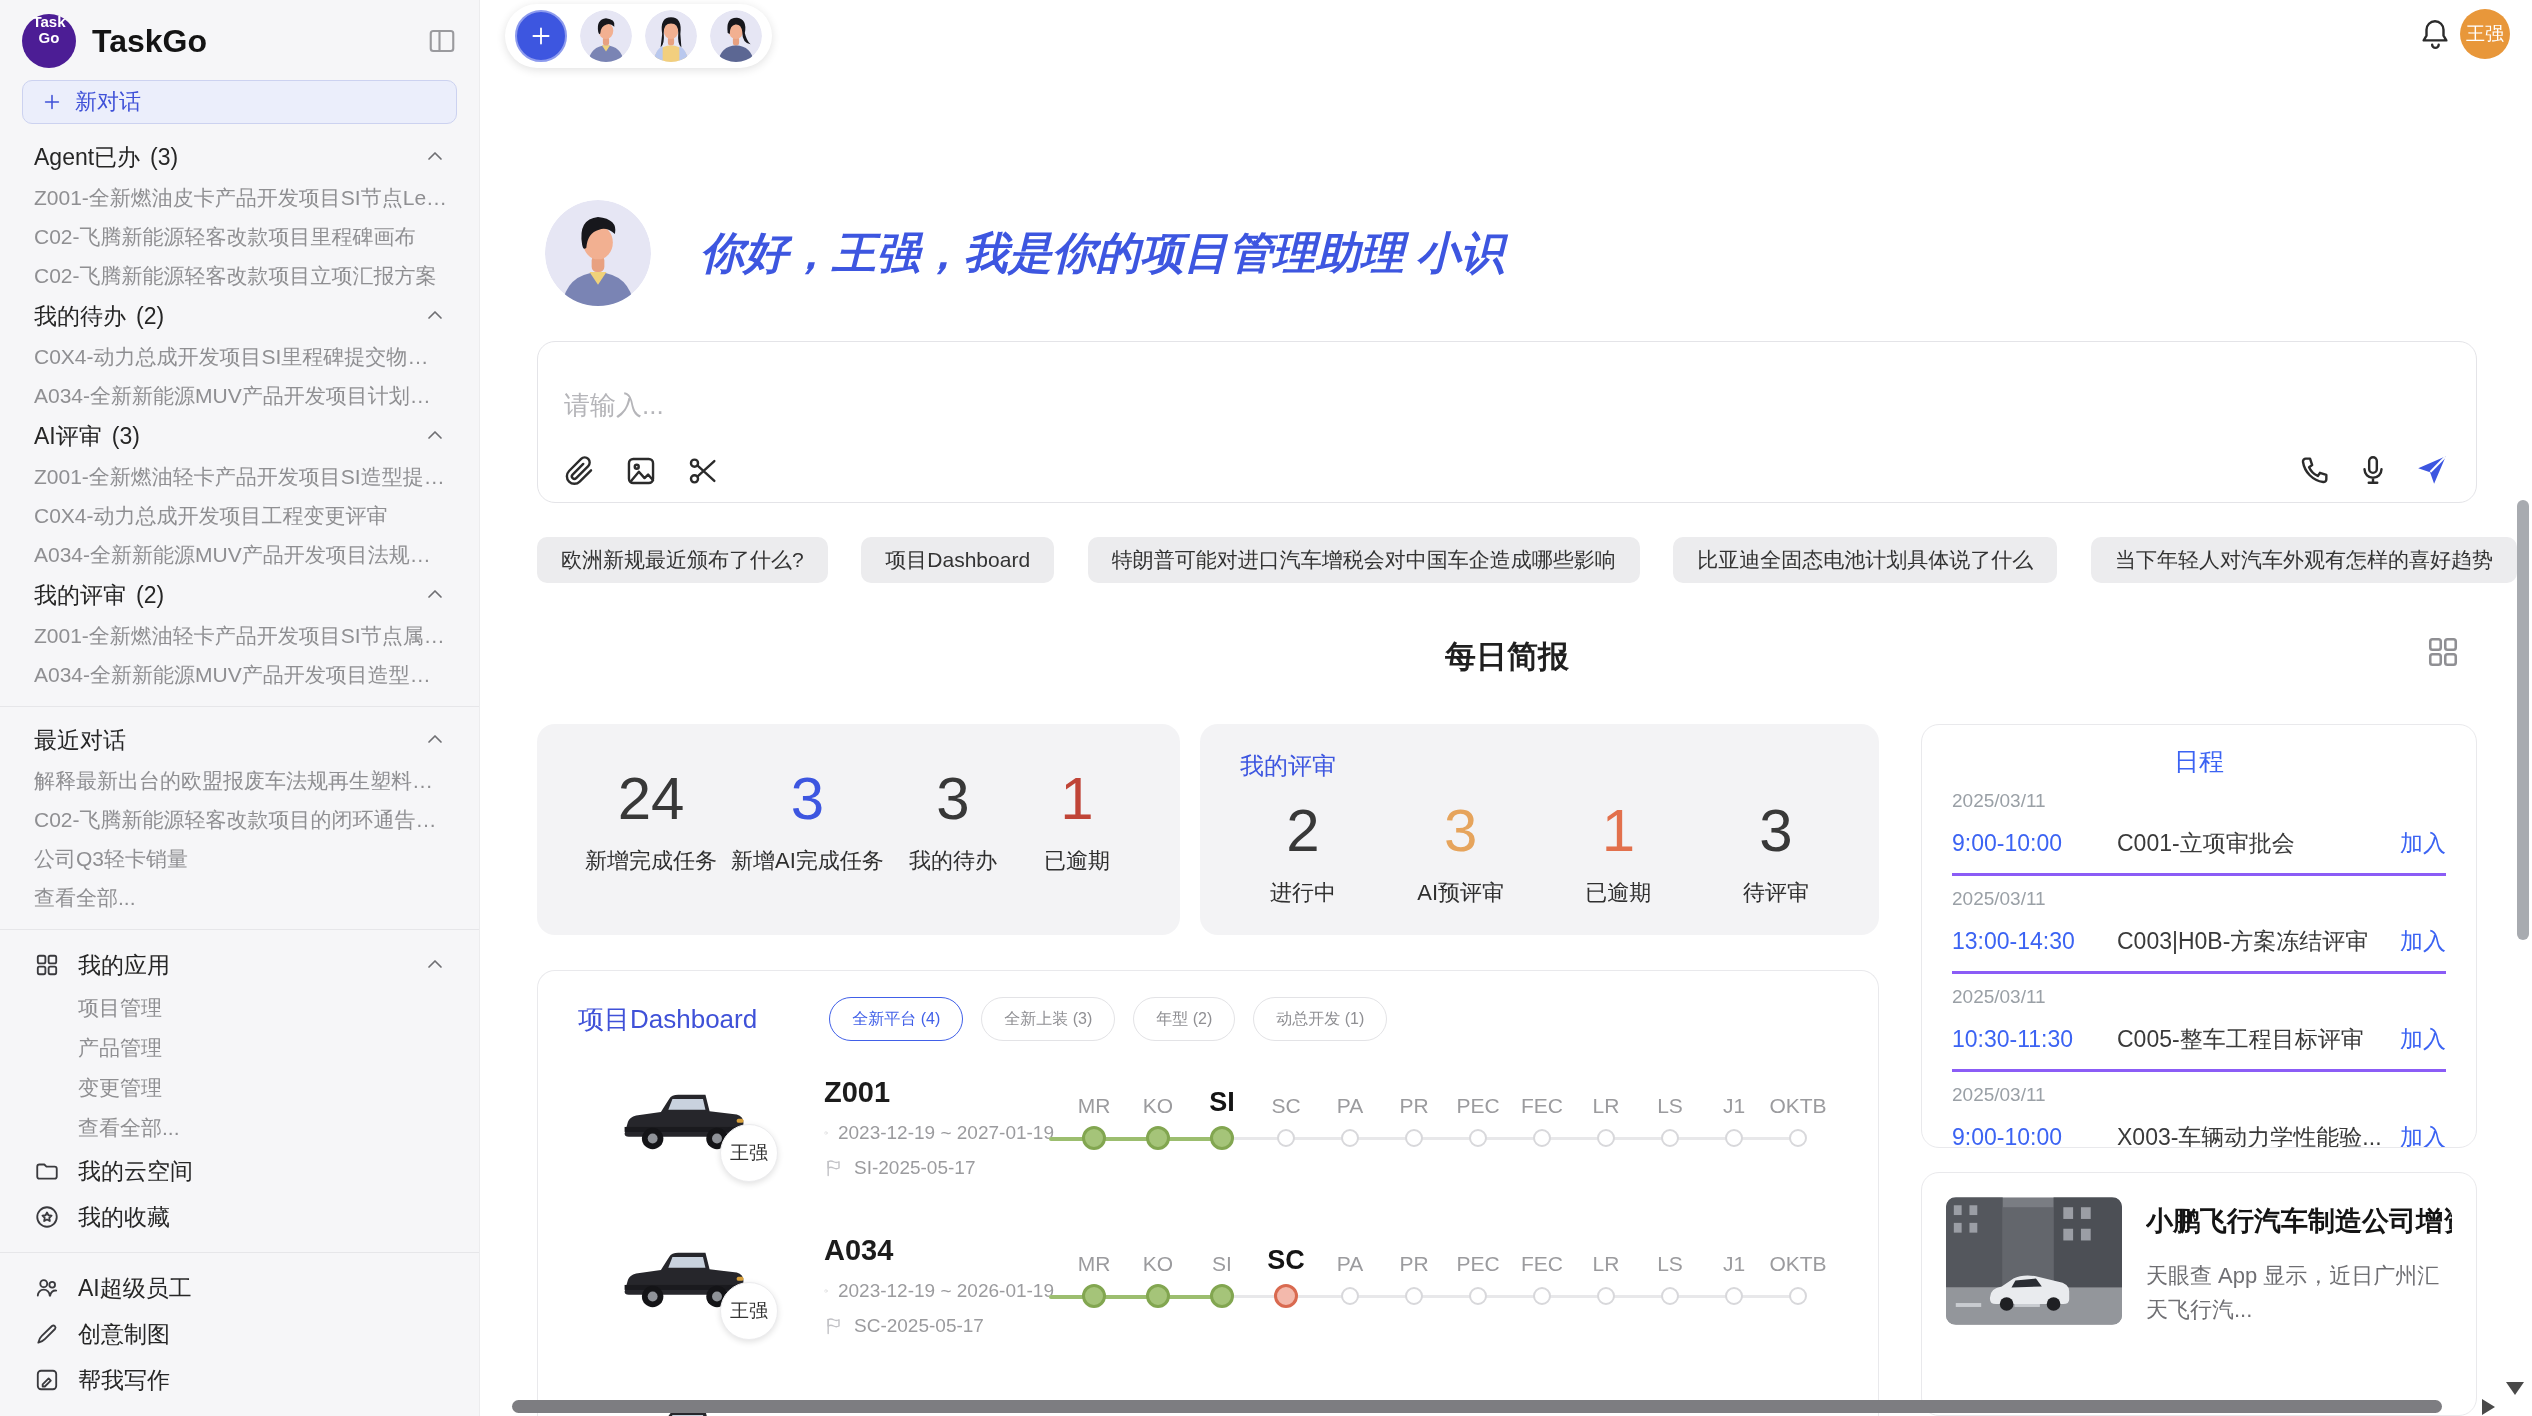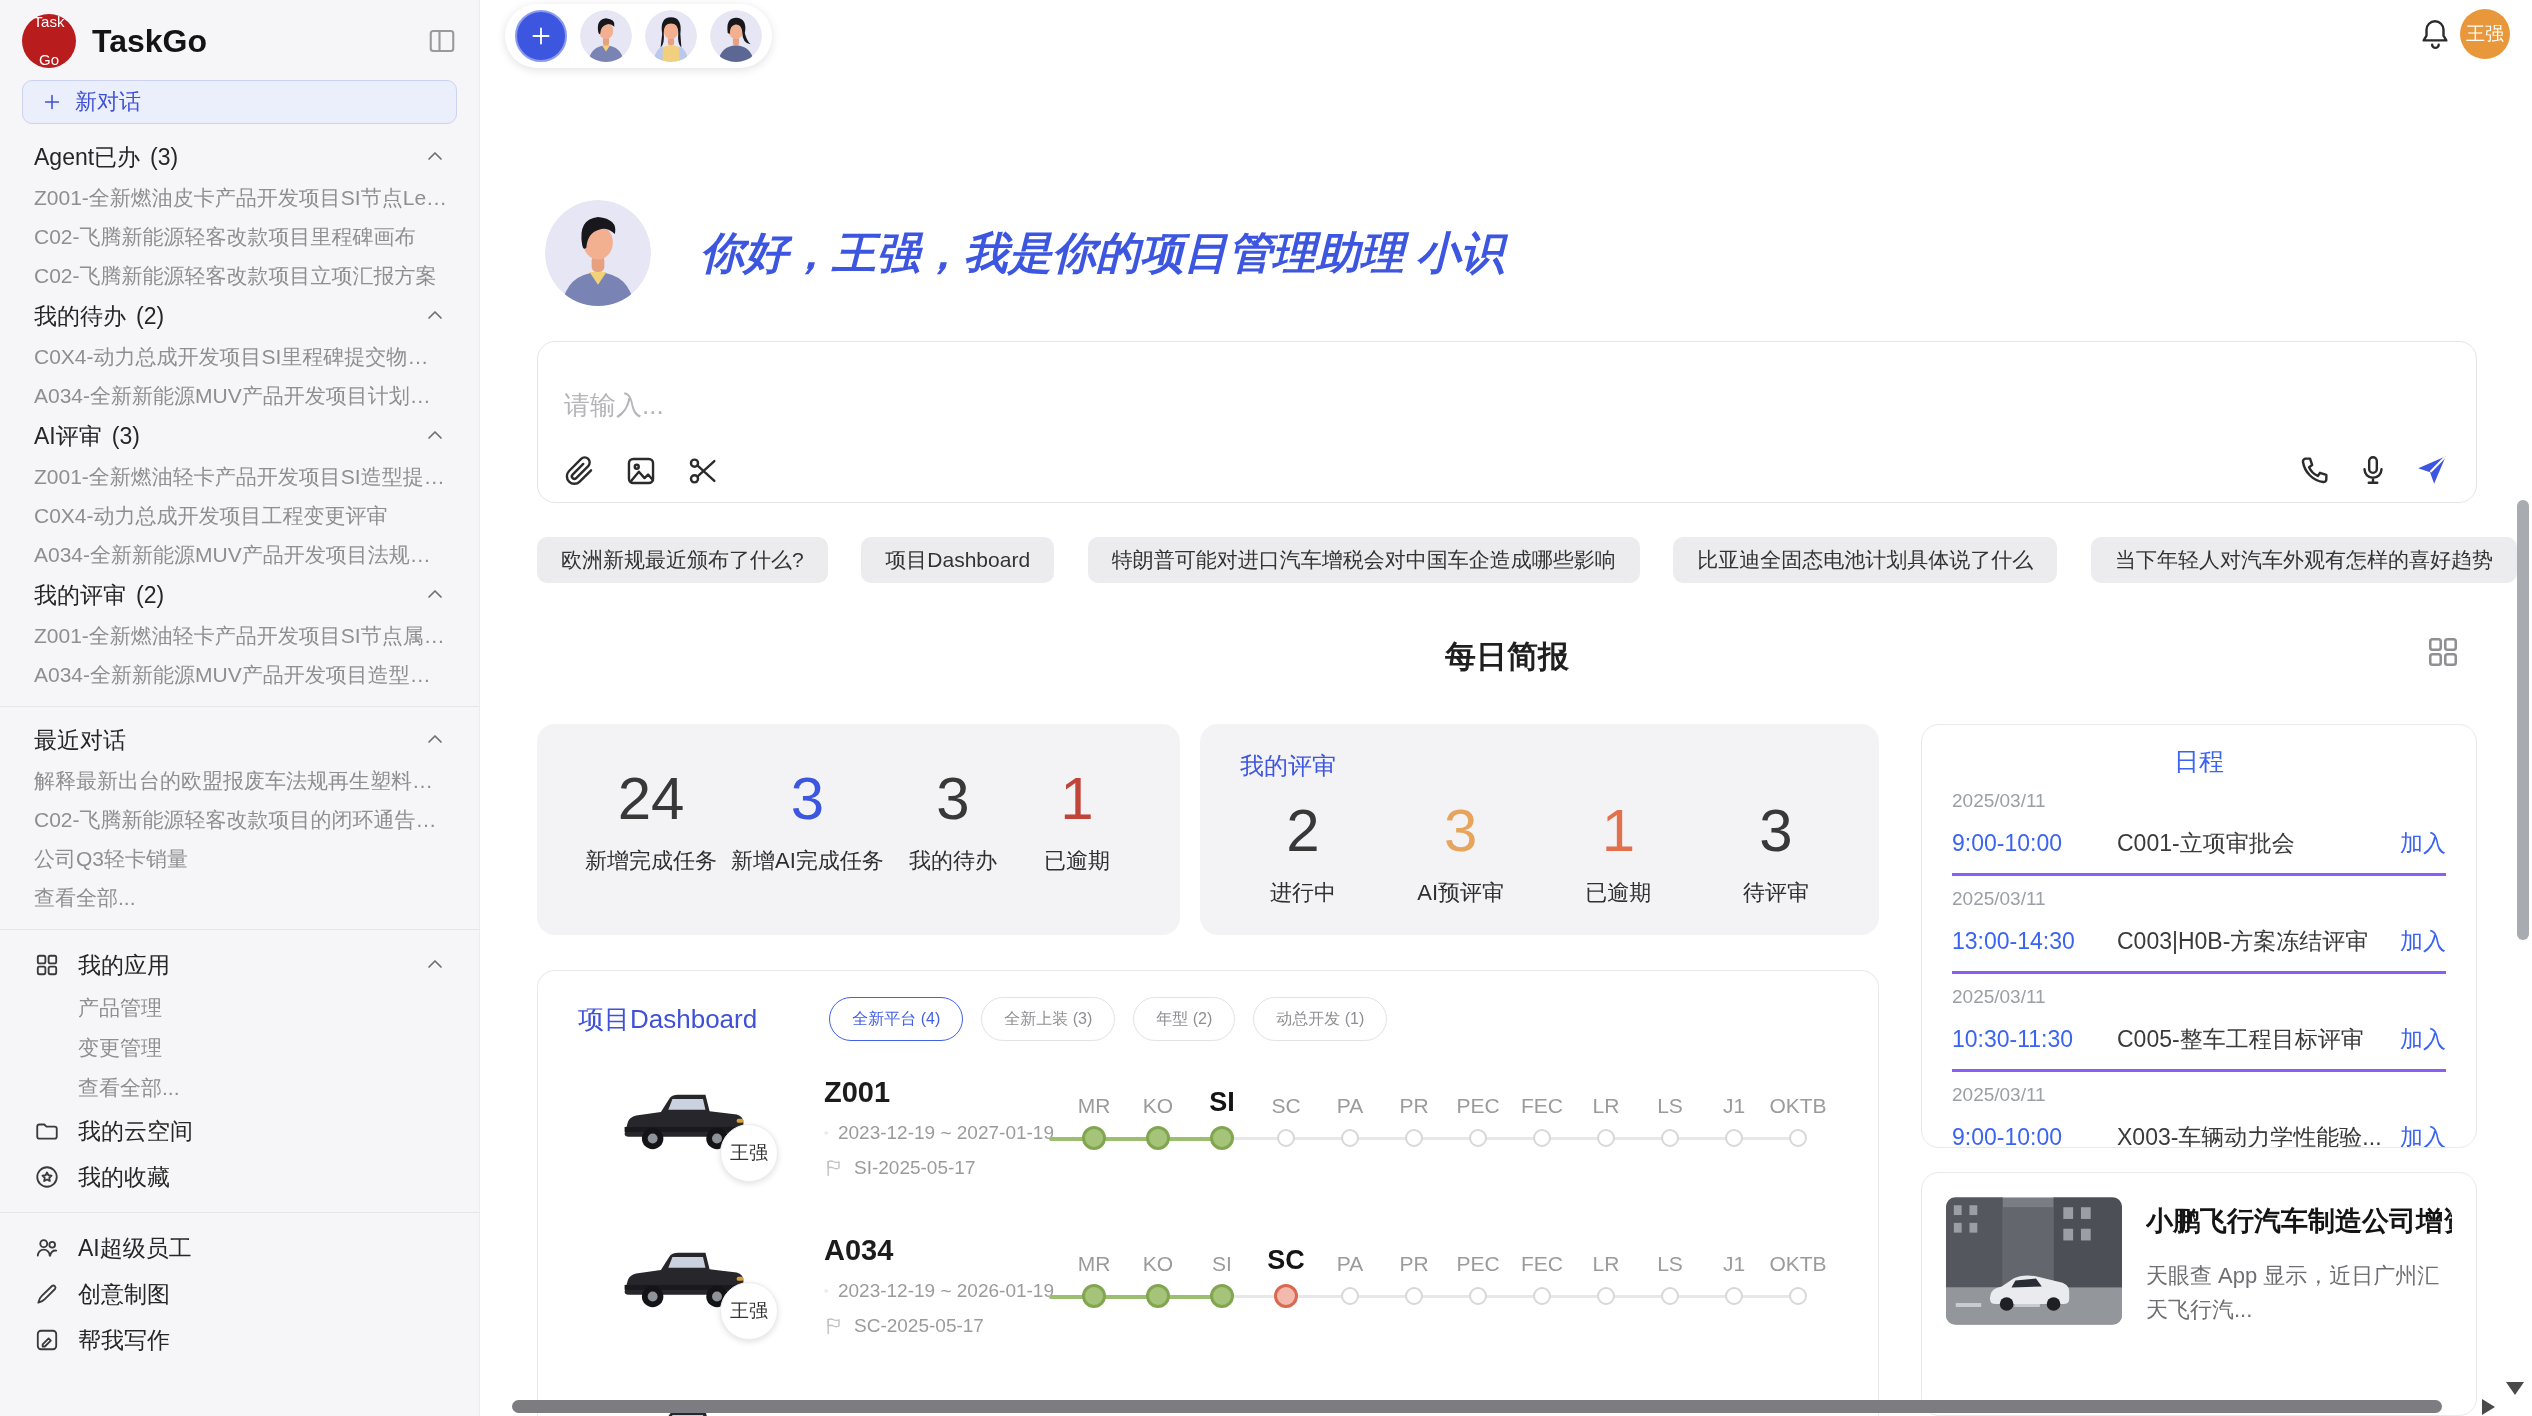--- a/index.html
+++ b/index.html
@@ -5,23 +5,23 @@
 <style>
   * { margin:0; padding:0; box-sizing:border-box; }
   html,body { width:2532px; height:1416px; overflow:hidden;
     font-family:"Liberation Sans","DejaVu Sans",sans-serif; background:#fff; }
   #stage { position:absolute; left:0; top:0; width:2532px; height:1416px; overflow:hidden; background:#fff; }
 
   
   #sidebar { position:absolute; left:0; top:0; width:480px; height:1416px;
     background:#f6f6f8; border-right:1px solid #ececee; padding-top:12px; overflow:hidden; }
   .sb-logo-row { display:flex; align-items:center; height:58px; padding:0 22px; }
-  .sb-logo { width:54px; height:54px; border-radius:50%; background:#b91c1c; color:#fff;
-    display:flex; flex-direction:column; align-items:center; justify-content:space-between;
-    font-size:15px; line-height:16px; font-weight:400; }
+  .sb-logo { width:54px; height:54px; border-radius:50%; background:#4c1d95; color:#fff;
+    display:flex; flex-direction:column; align-items:center; justify-content:flex-start;
+    font-size:15px; line-height:16px; font-weight:700; }
   .sb-title { margin-left:16px; font-size:32px; font-weight:700; color:#141414; flex:1; }
   .sb-panel-icon { width:30px; height:30px; color:#9a9a9e; }
   .sb-newchat { margin:10px 22px 0; height:44px; border:1px solid #ccd2f0; background:#ebeefb;
     border-radius:10px; display:flex; align-items:center; justify-content:flex-start;
     padding:0 18px; gap:12px; color:#3f51d8; font-size:22px; cursor:pointer; }
   .sb-newchat .icon { width:22px; height:22px; color:#3f51d8; }
   .sb-scroll { margin-top:12px; }
   .sb-sec-head { display:flex; align-items:center; height:42px; padding:0 32px 0 34px;
     color:#262626; font-size:23px; font-weight:500; }
   .sb-sec-head .cnt { margin-left:10px; }
@@ -256,20 +256,21 @@
             </svg>
           </span>
           <span>我的应用</span>
           <span class="sp"></span>
           <span class="icon chev">
             <svg viewBox="0 0 24 24" fill="none" stroke="currentColor" stroke-width="1.7" stroke-linecap="round" stroke-linejoin="round">
               <path d="M6 14l6-6 6 6"></path>
             </svg>
           </span>
         </div>
+        <div class="sb-sub">项目管理</div>
         <div class="sb-sub">产品管理</div>
         <div class="sb-sub">变更管理</div>
         <div class="sb-sub">查看全部...</div>
         <div class="sb-entry">
           <span class="icon ">
             <svg viewBox="0 0 24 24" fill="none" stroke="currentColor" stroke-width="1.7" stroke-linecap="round" stroke-linejoin="round">
               <path d="M3 8a2 2 0 0 1 2-2h4.5l2 2H19a2 2 0 0 1 2 2v7a2 2 0 0 1-2 2H5a2 2 0 0 1-2-2z"></path>
             </svg>
           </span>
           <span>我的云空间</span>

